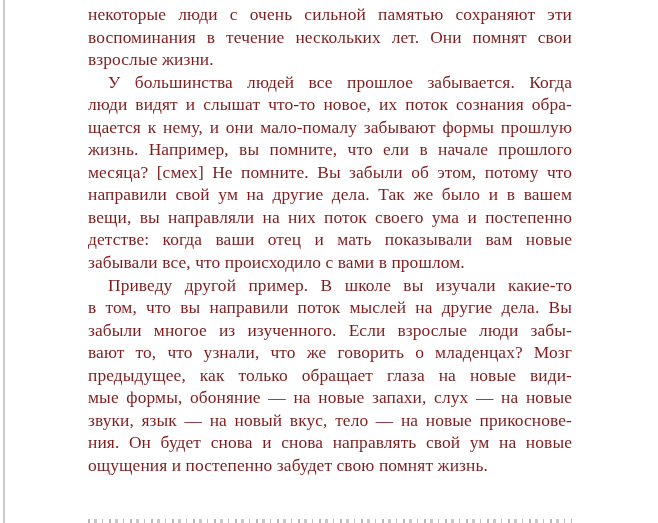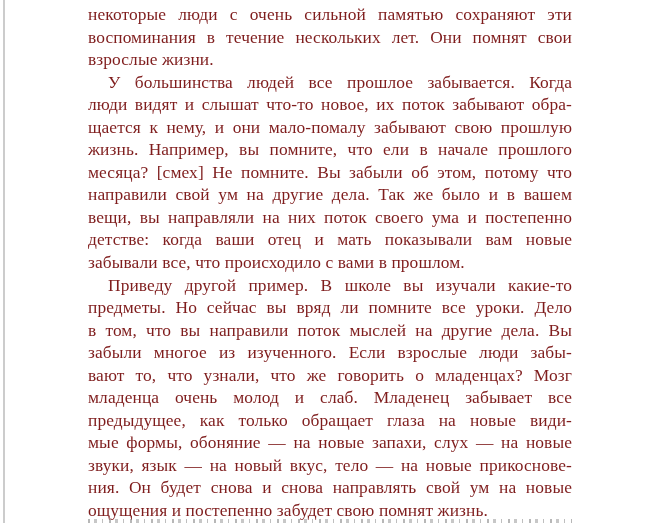--- a/index.html
+++ b/index.html
@@ -63,37 +63,35 @@
 <div class="page-text">
 
   <div class="paragraph">
     <div class="line">некоторые люди с очень сильной памятью сохраняют эти</div>
     <div class="line">воспоминания в течение нескольких лет. Они помнят свои</div>
     <div class="line last">взрослые жизни.</div>
   </div>
 
   <div class="paragraph">
     <div class="line indent">У большинства людей все прошлое забывается. Когда</div>
-    <div class="line">люди видят и слышат что-то новое, их поток забывают обра-</div>
-    <div class="line">щается к нему, и они мало-помалу забывают свою прошлую</div>
+    <div class="line">люди видят и слышат что-то новое, их поток сознания обра-</div>
+    <div class="line">щается к нему, и они мало-помалу забывают формы прошлую</div>
     <div class="line">жизнь. Например, вы помните, что ели в начале прошлого</div>
     <div class="line">месяца? [смех] Не помните. Вы забыли об этом, потому что</div>
     <div class="line">направили свой ум на другие дела. Так же было и в вашем</div>
     <div class="line">вещи, вы направляли на них поток своего ума и постепенно</div>
     <div class="line">детстве: когда ваши отец и мать показывали вам новые</div>
     <div class="line last">забывали все, что происходило с вами в прошлом.</div>
   </div>
 
   <div class="paragraph">
     <div class="line indent">Приведу другой пример. В школе вы изучали какие-то</div>
-    <div class="line">предметы. Но сейчас вы вряд ли помните все уроки. Дело</div>
     <div class="line">в том, что вы направили поток мыслей на другие дела. Вы</div>
     <div class="line">забыли многое из изученного. Если взрослые люди забы-</div>
     <div class="line">вают то, что узнали, что же говорить о младенцах? Мозг</div>
-    <div class="line">младенца очень молод и слаб. Младенец забывает все</div>
     <div class="line">предыдущее, как только обращает глаза на новые види-</div>
     <div class="line">мые формы, обоняние — на новые запахи, слух — на новые</div>
     <div class="line">звуки, язык — на новый вкус, тело — на новые прикоснове-</div>
     <div class="line">ния. Он будет снова и снова направлять свой ум на новые</div>
     <div class="line last">ощущения и постепенно забудет свою помнят жизнь.</div>
   </div>
 
 </div>
 
 <div class="cutoff-line-fragment"></div>

